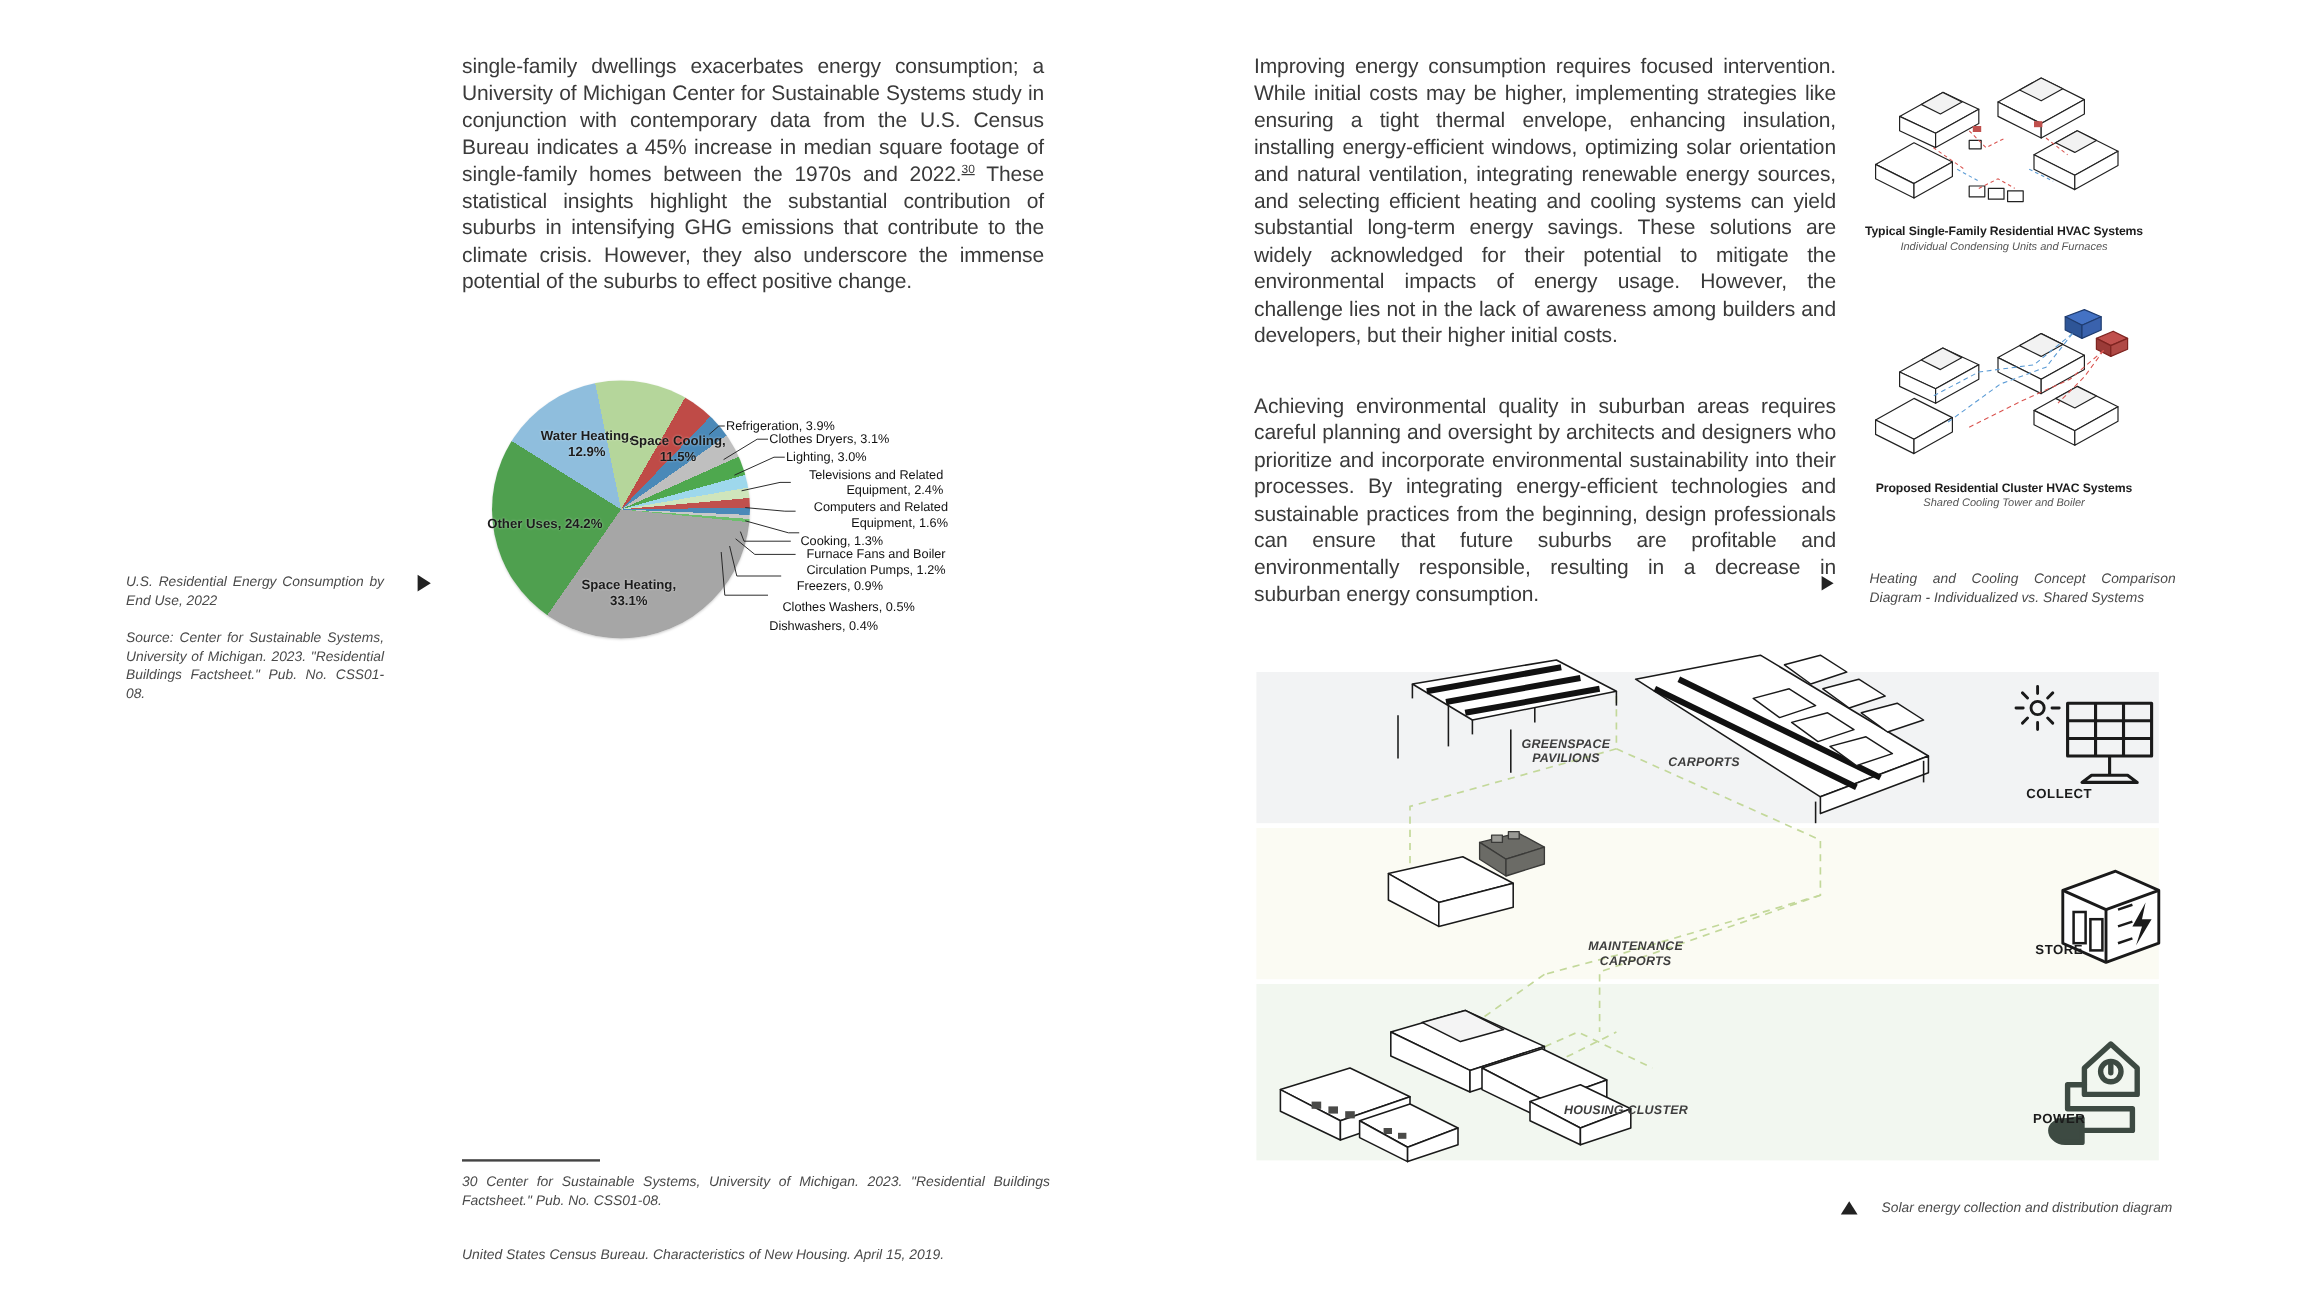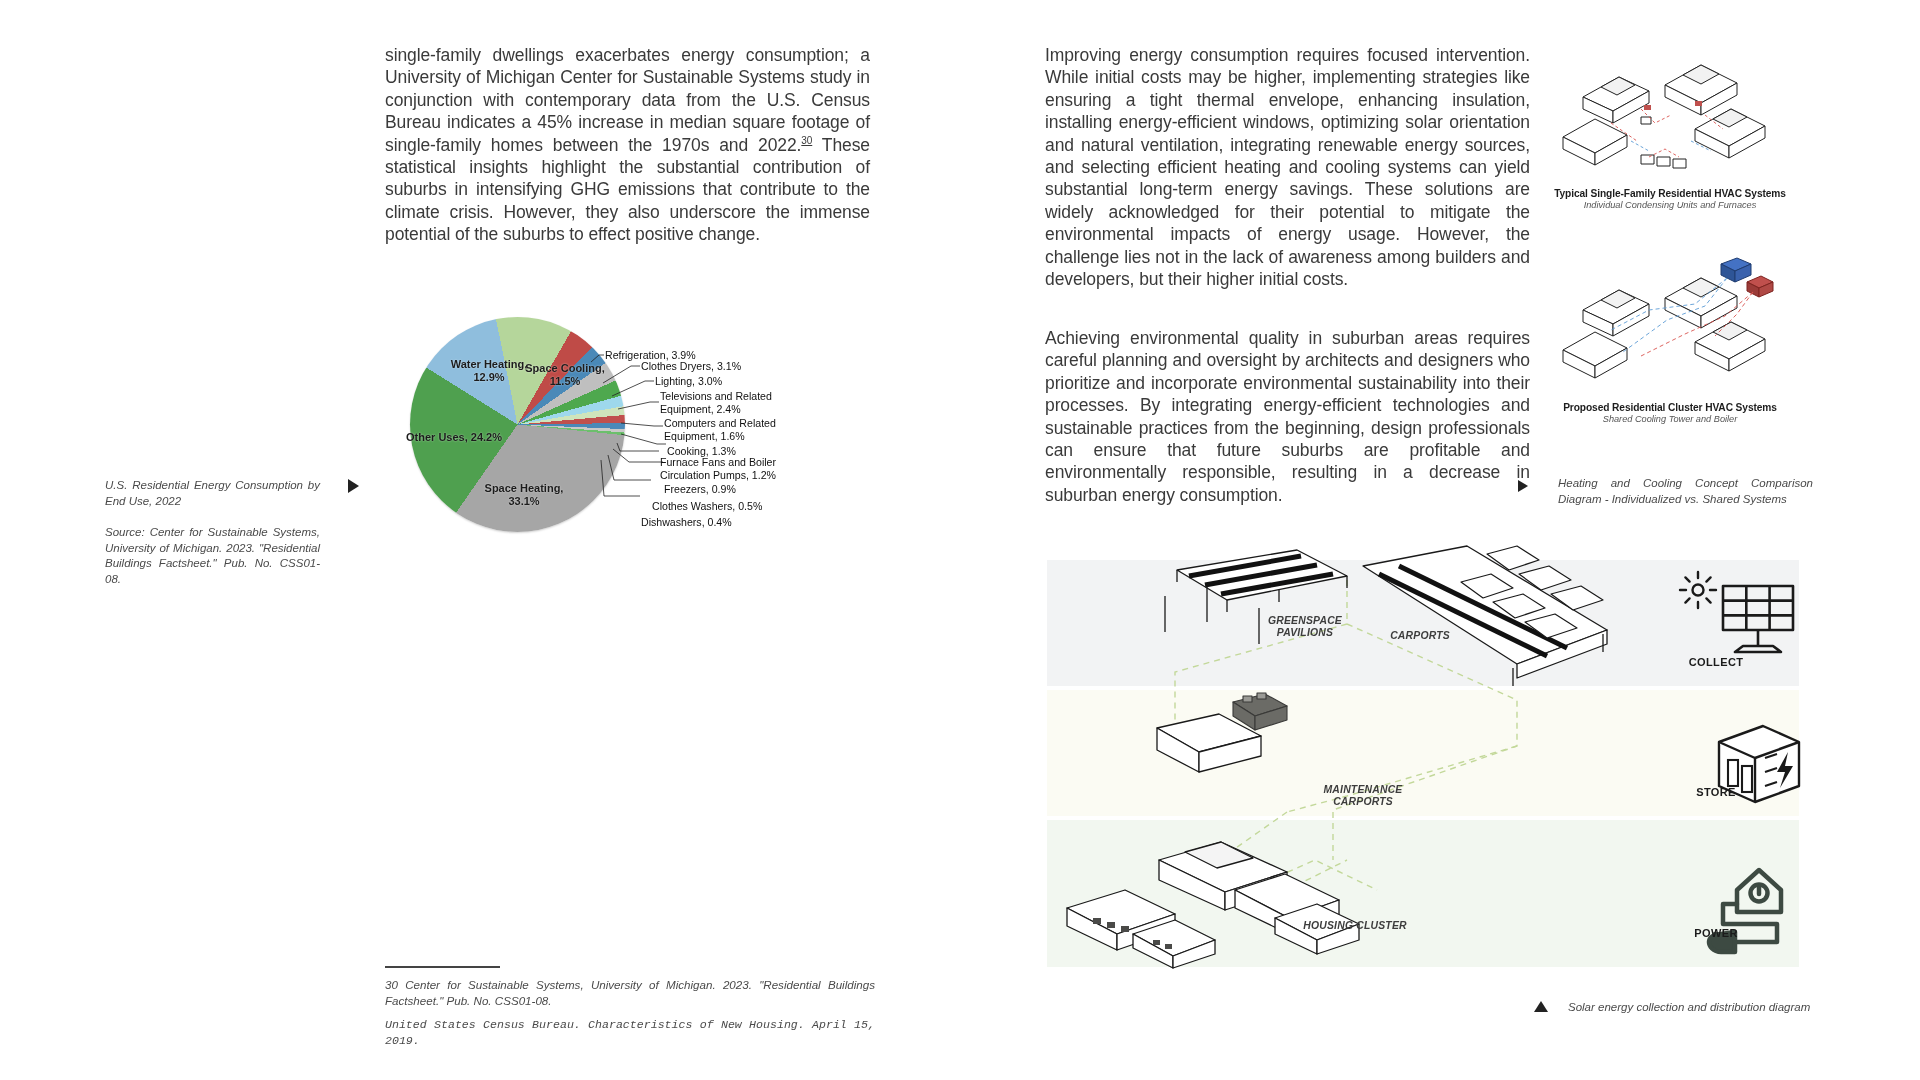--- a/index.html
+++ b/index.html
@@ -60,31 +60,31 @@
   #lbl-water{ left:55px; top:48px; width:78px; }
   #lbl-cool{ left:130px; top:52px; width:80px; }
   #lbl-other{ left:8px; top:121px; width:102px; }
   #lbl-spaceheat{ left:75px; top:172px; width:108px; }
 
   .callout{
     position:absolute;
     font-size:10.6px; color:#111; line-height:1.2;
     white-space:nowrap;
   }
-  .callout.two{ white-space:normal; text-align:left; }
+  .callout.two{ white-space:normal; text-align:right; }
   #pie-leaders{ position:absolute; left:0; top:0; width:470px; height:260px; pointer-events:none; }
 
   
   #footnotes{ position:absolute; left:385px; top:966px; width:490px; }
   #fn-rule{ width:115px; height:1.6px; background:#444; margin-bottom:9px; }
   .fn{
     font-style:italic; font-size:11.6px; line-height:1.38; color:#4a4a4a;
     text-align:justify;
   }
-  #fn-2{ margin-top:8px;font-family:Liberation Mono, monospace; }
+  #fn-2{ margin-top:29px; }
 
   
   #right-col{ position:absolute; left:1045px; top:44px; width:485px; }
   #right-par-2{ position:absolute; left:1045px; top:327px; width:485px; }
 
   
   .hvac-cap{ position:absolute; text-align:center; width:300px; }
   .hvac-cap .t{ font-size:10.2px; font-weight:700; color:#1d1d1d; letter-spacing:-0.1px; }
   .hvac-cap .s{ font-size:9.2px; font-style:italic; color:#555; margin-top:1px; }
   #hvac1-cap{ left:1520px; top:188px; }

